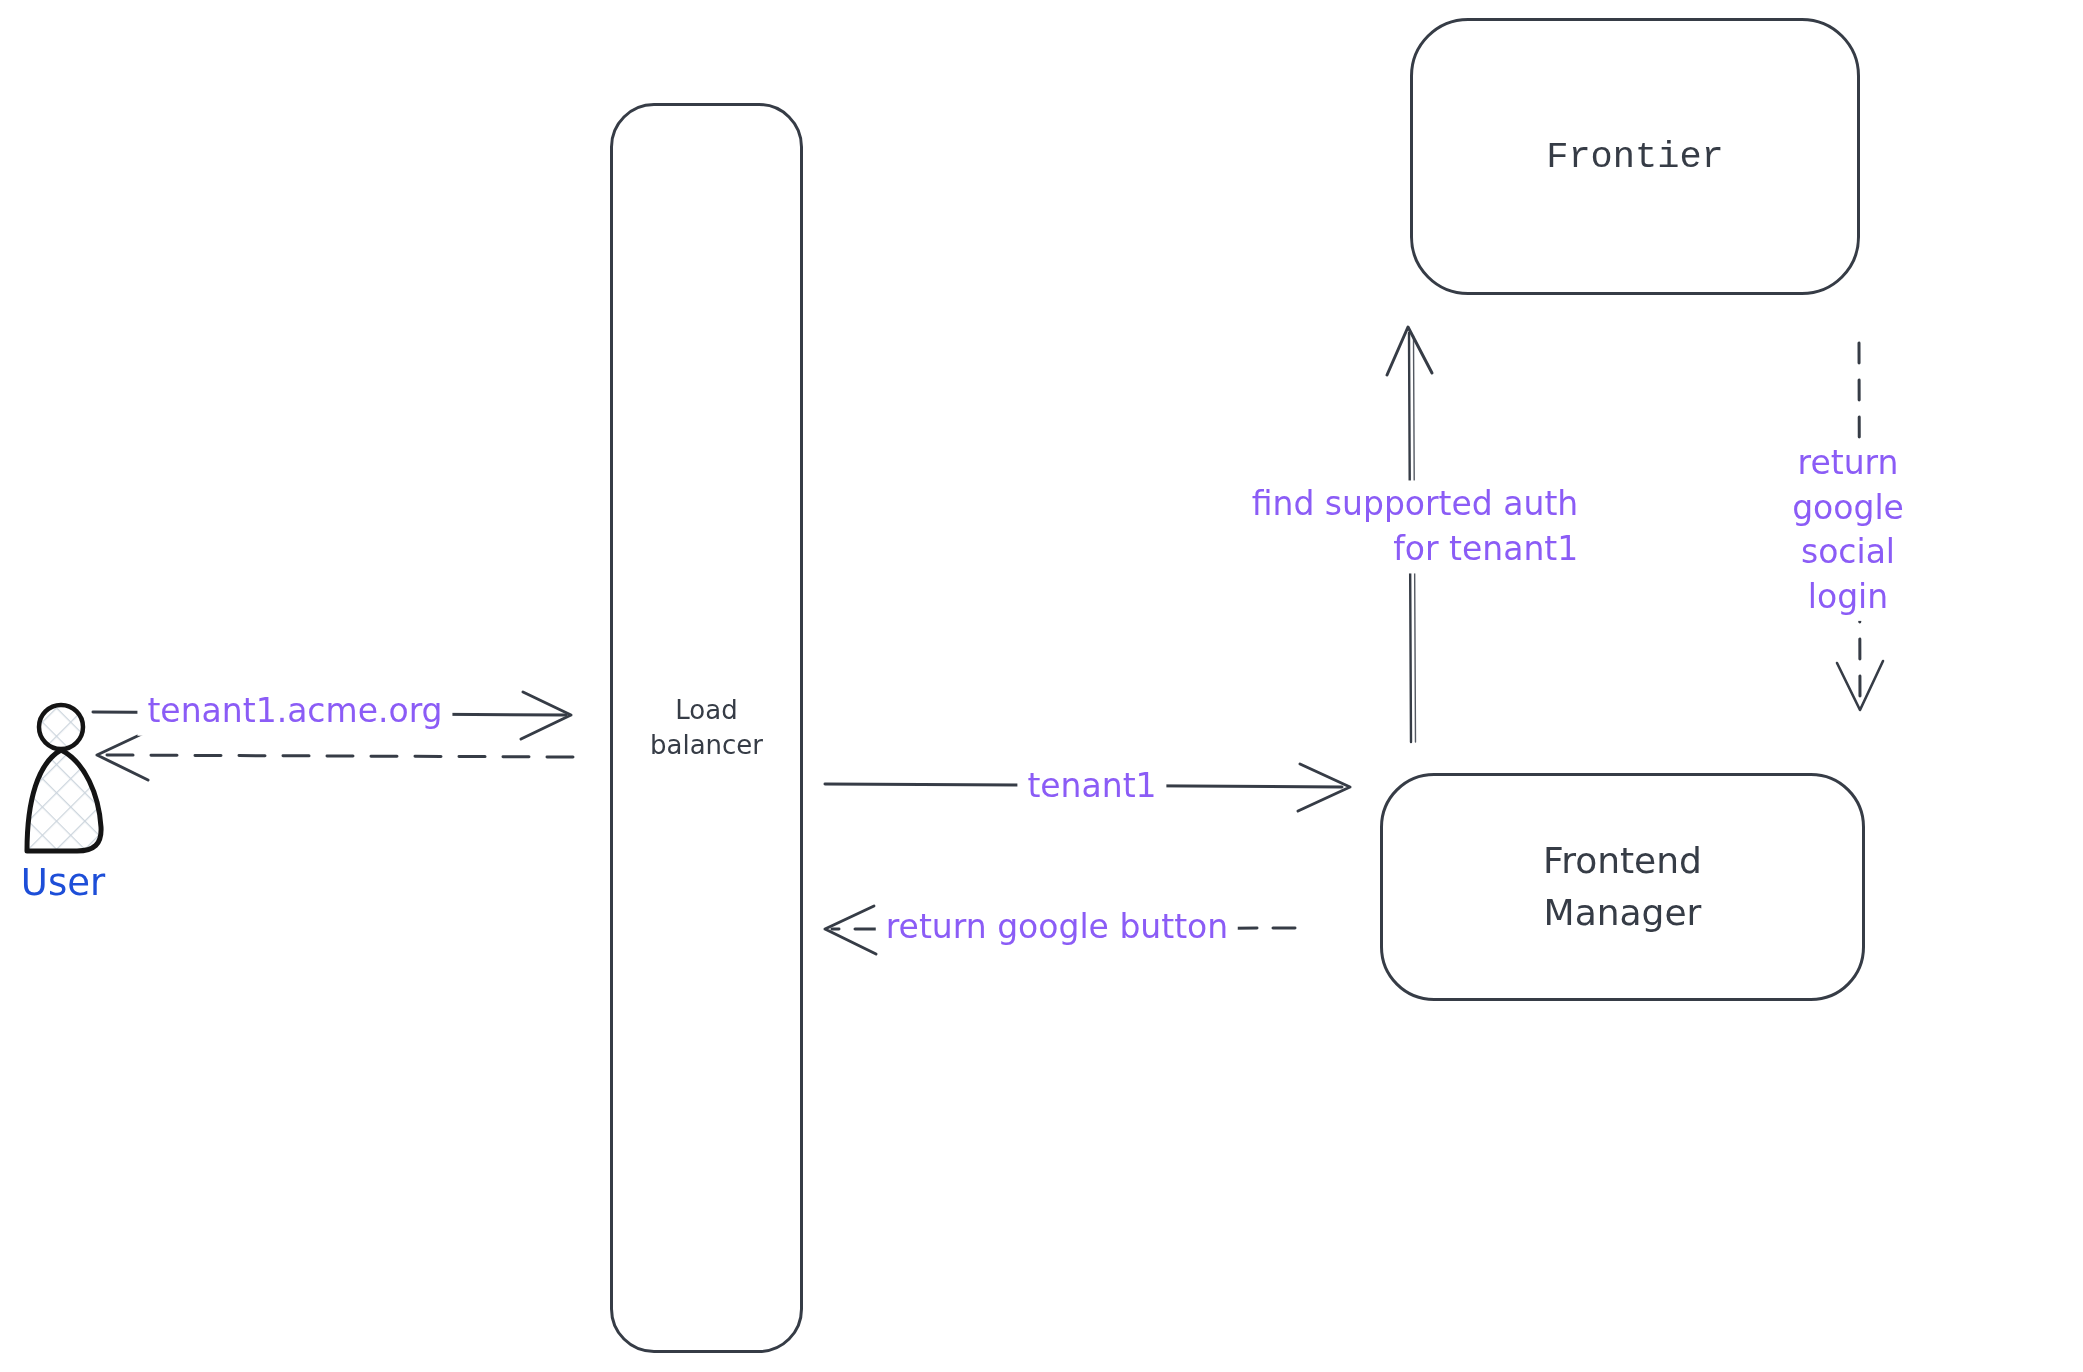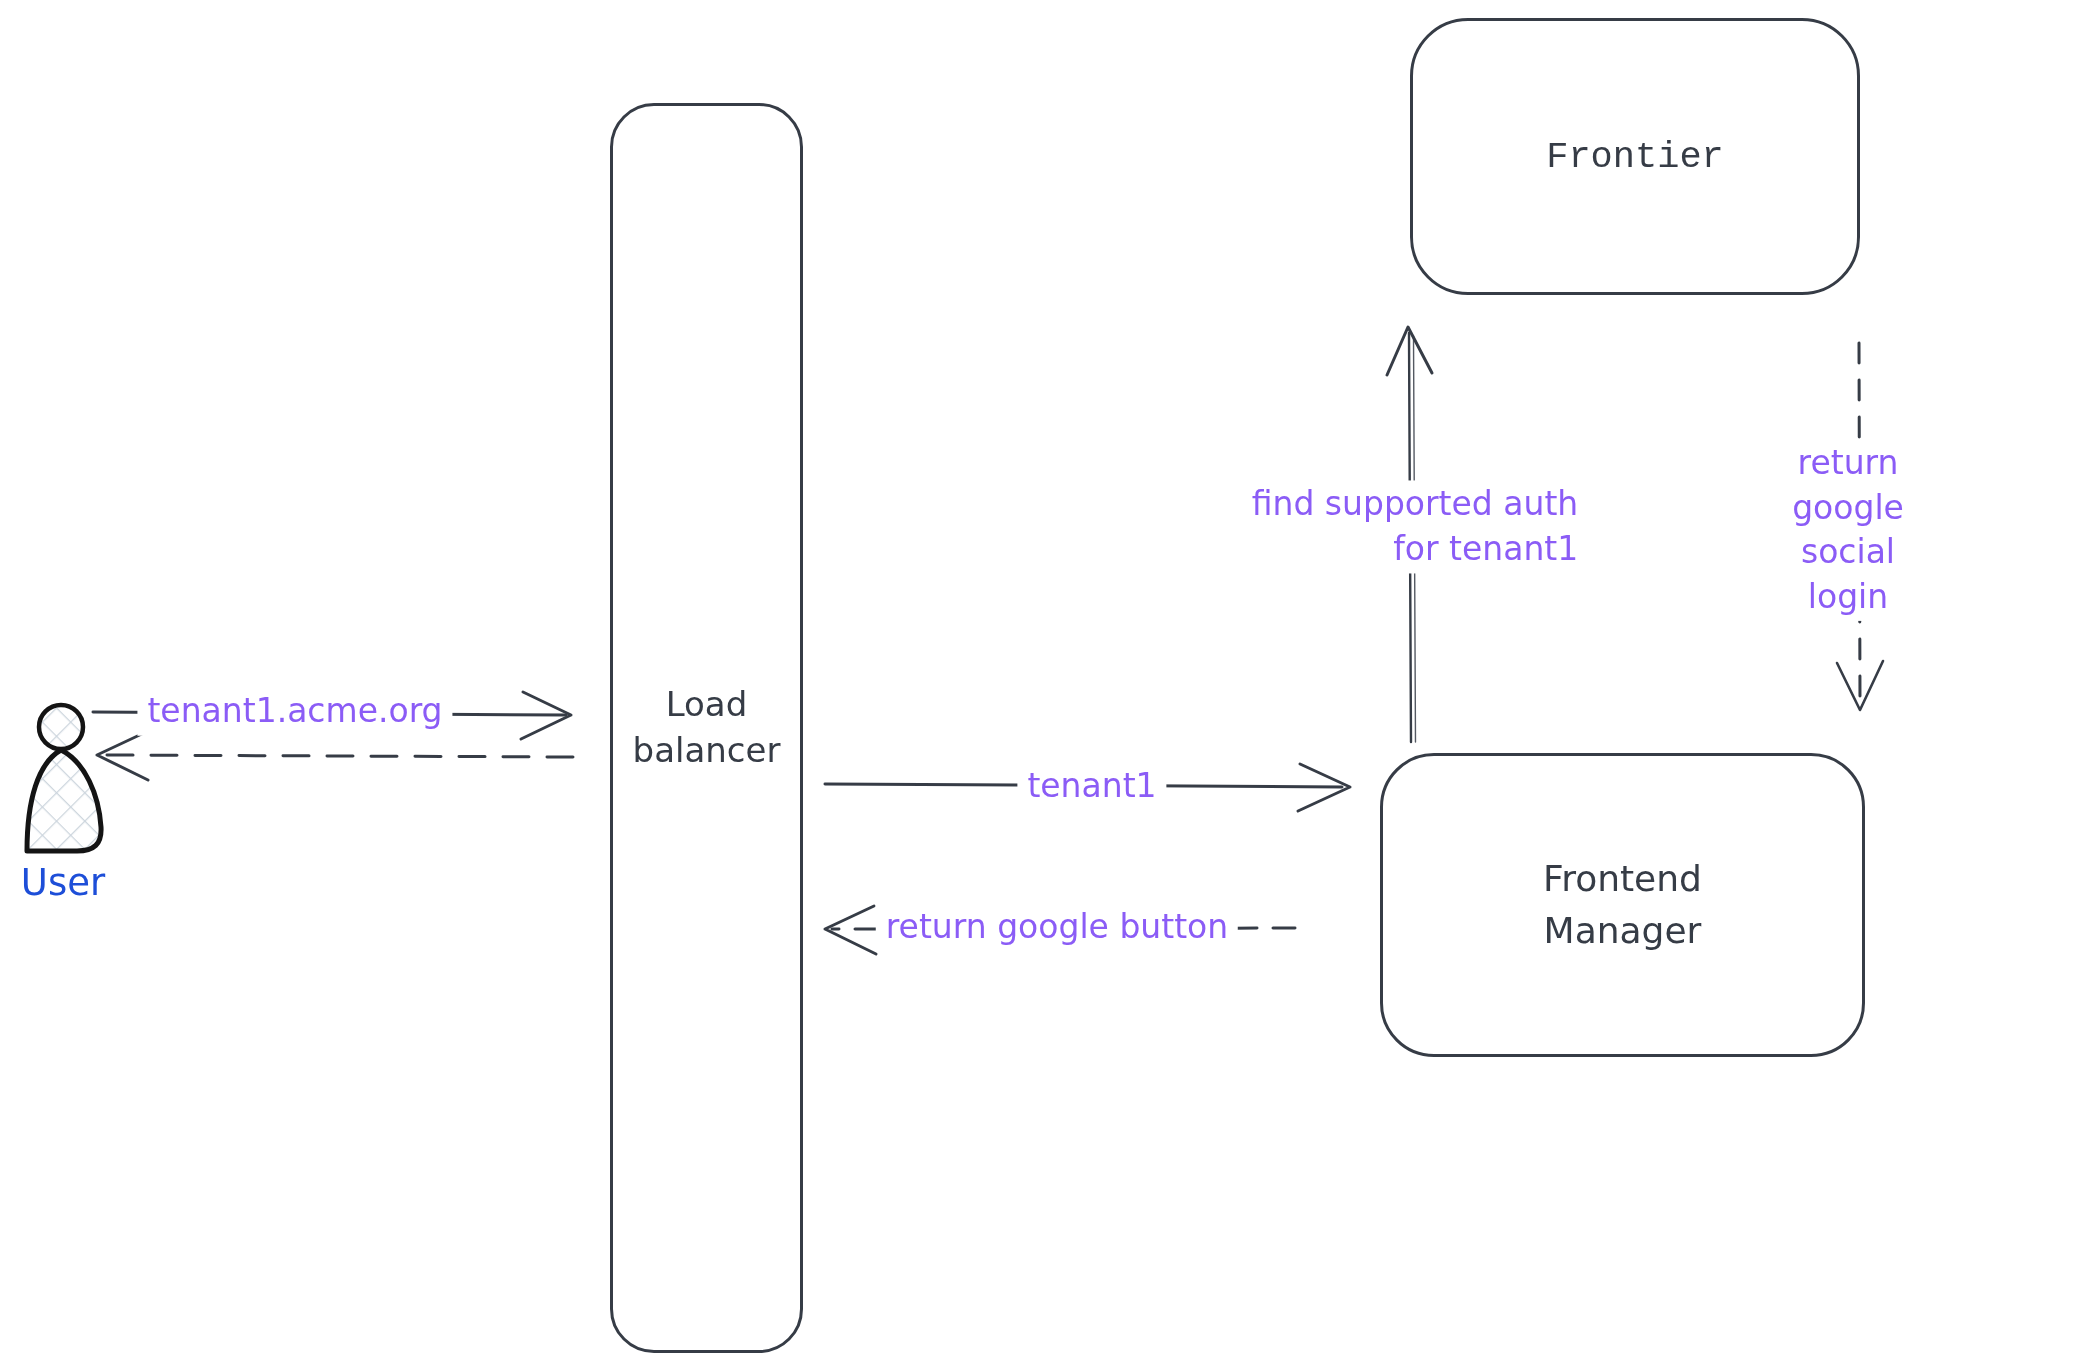--- a/index.html
+++ b/index.html
@@ -34,31 +34,31 @@
   .node-label {
     white-space: pre-line;
     text-align: center;
     color: #363c46;
   }
   #load-balancer-box {
     left: 610px; top: 103px;
     width: 193px; height: 1250px;
     border-radius: 44px;
   }
-  #load-balancer-box .node-label { font-size: 34px; line-height: 1.35; }
+  #load-balancer-box .node-label { font-size: 26px; line-height: 1.35; }
   #frontier-box {
     left: 1410px; top: 18px;
     width: 450px; height: 277px;
     border-radius: 58px;
     font-family: Liberation Mono, monospace;
   }
   #frontier-box .node-label { font-size: 37px; }
   #frontend-manager-box {
-    left: 1380px; top: 753px;
-    width: 485px; height: 304px;
+    left: 1380px; top: 773px;
+    width: 485px; height: 228px;
     border-radius: 54px;
   }
   #frontend-manager-box .node-label { font-size: 36px; line-height: 1.45; }
 
   .edge-label {
     position: absolute;
     transform: translate(-50%, -50%);
     background: #ffffff;
     font-size: 33px;
     line-height: 1.35;

